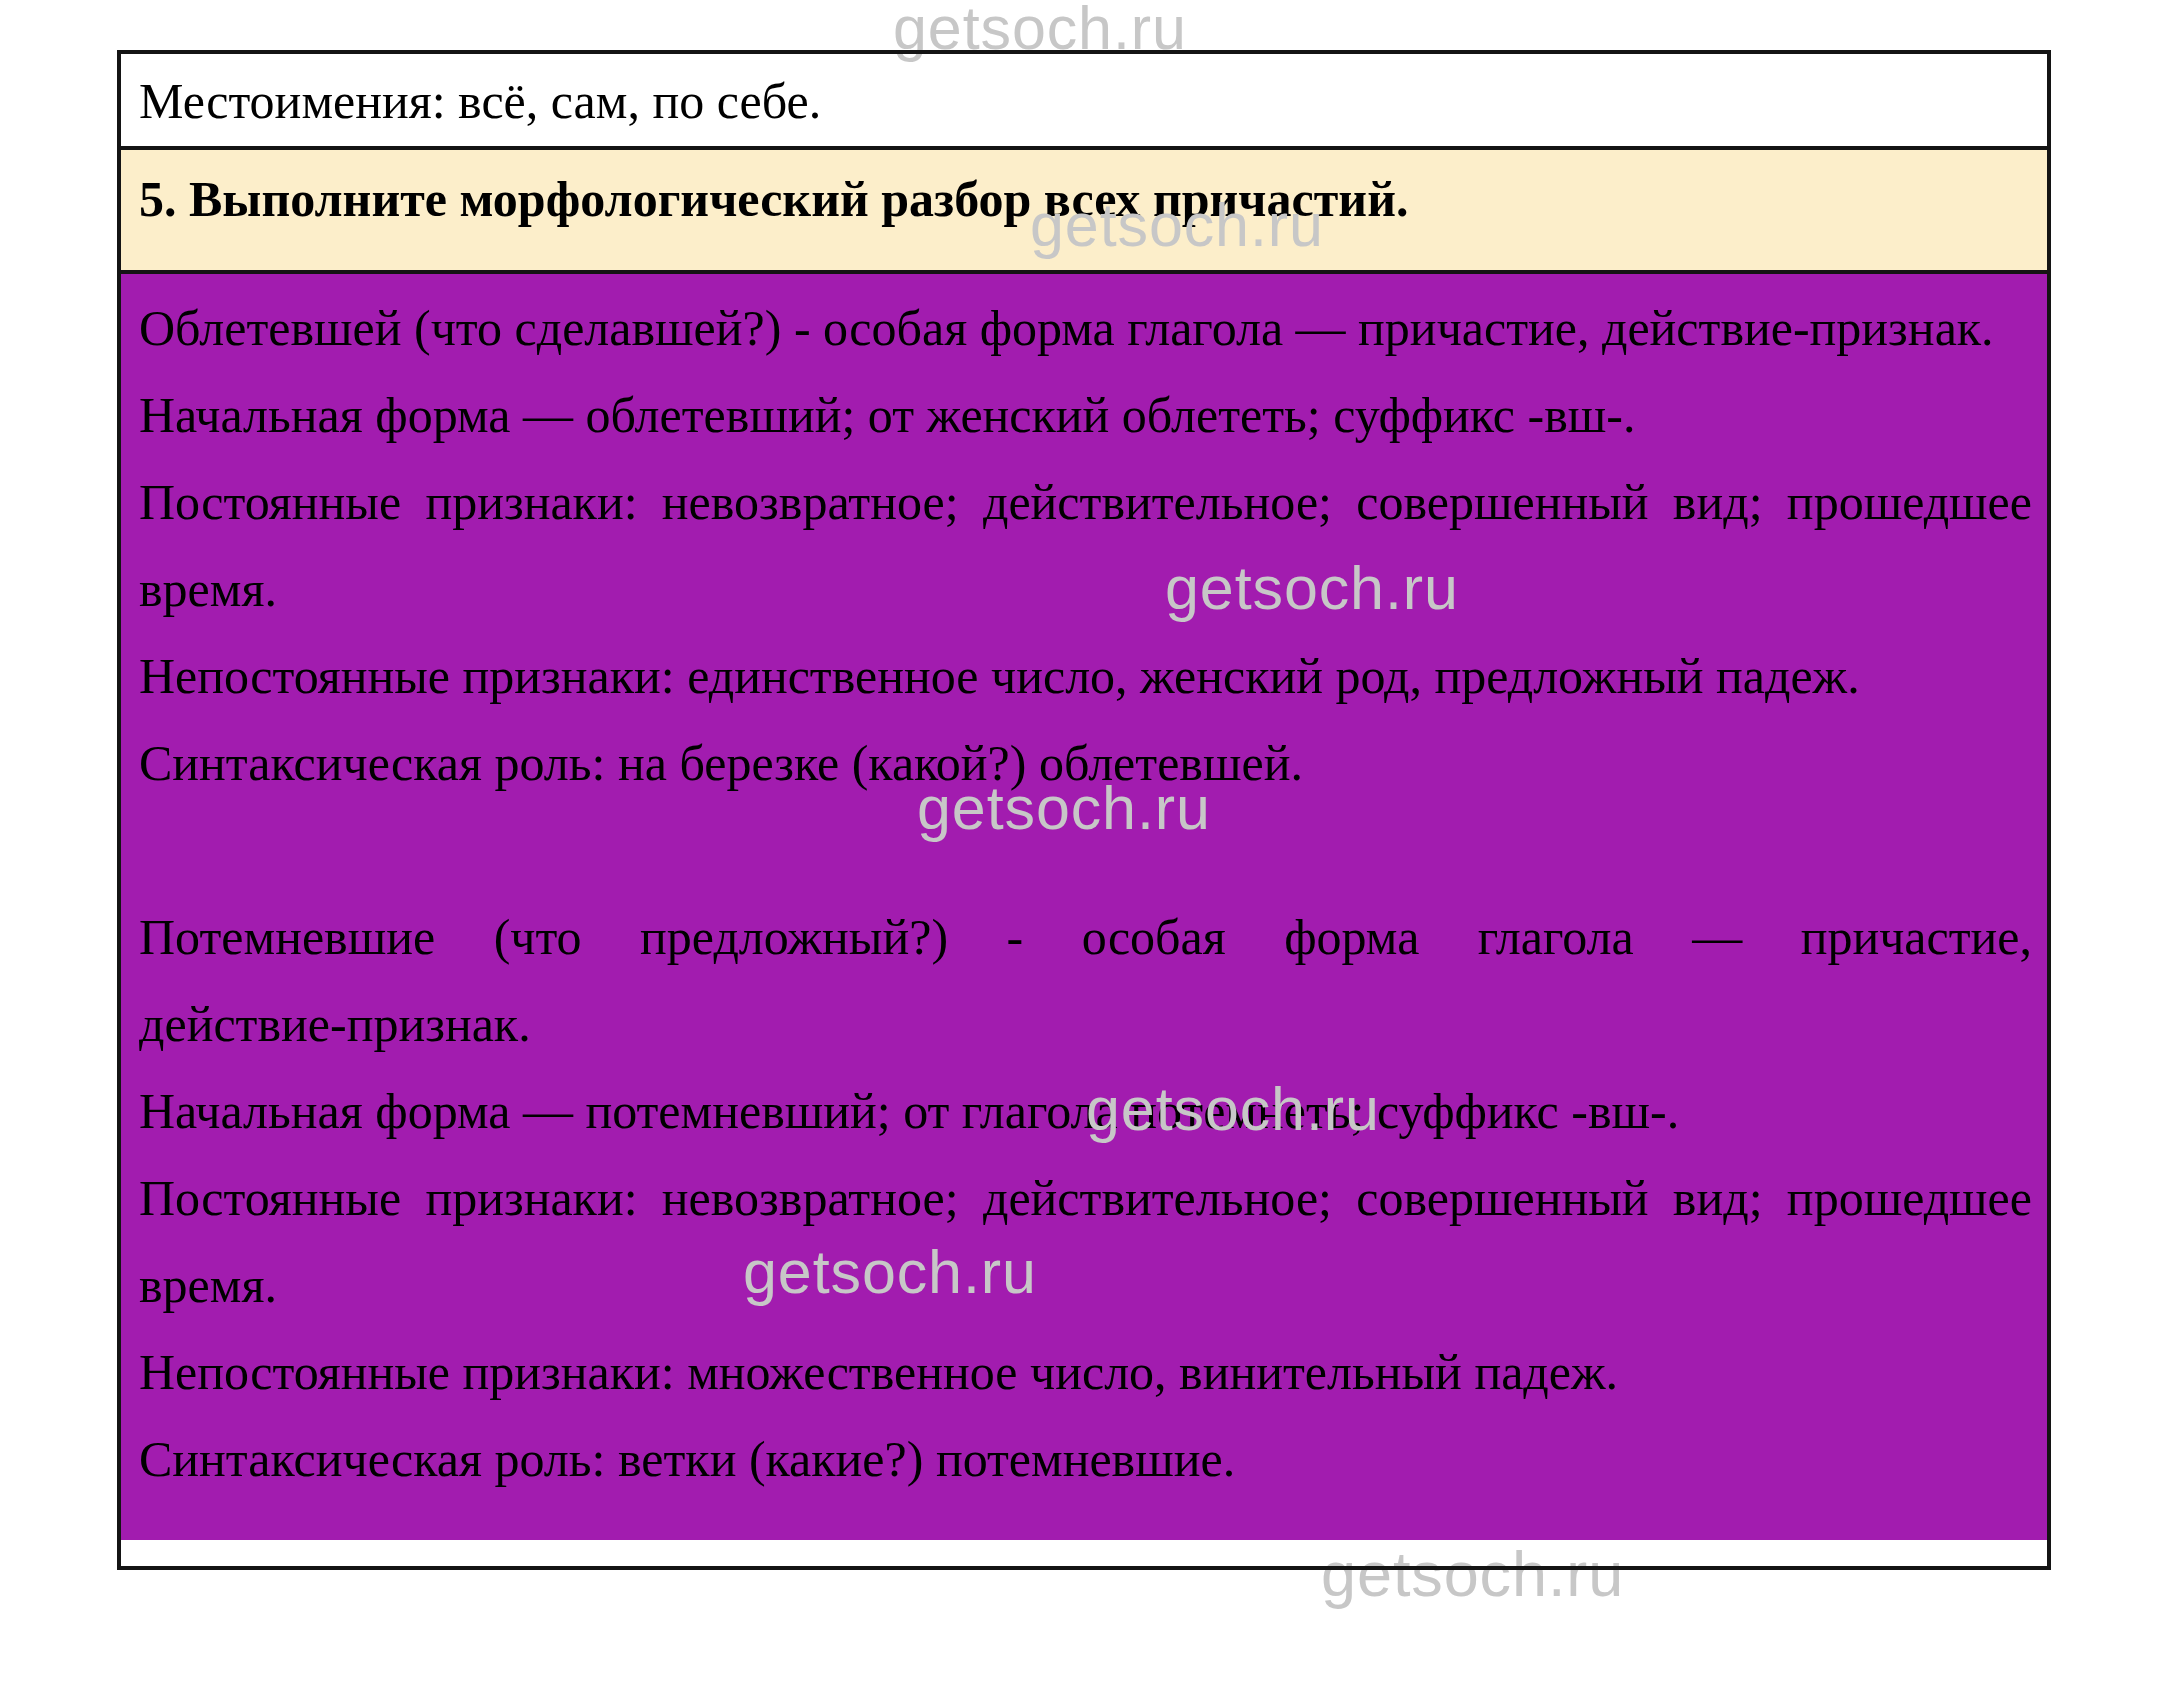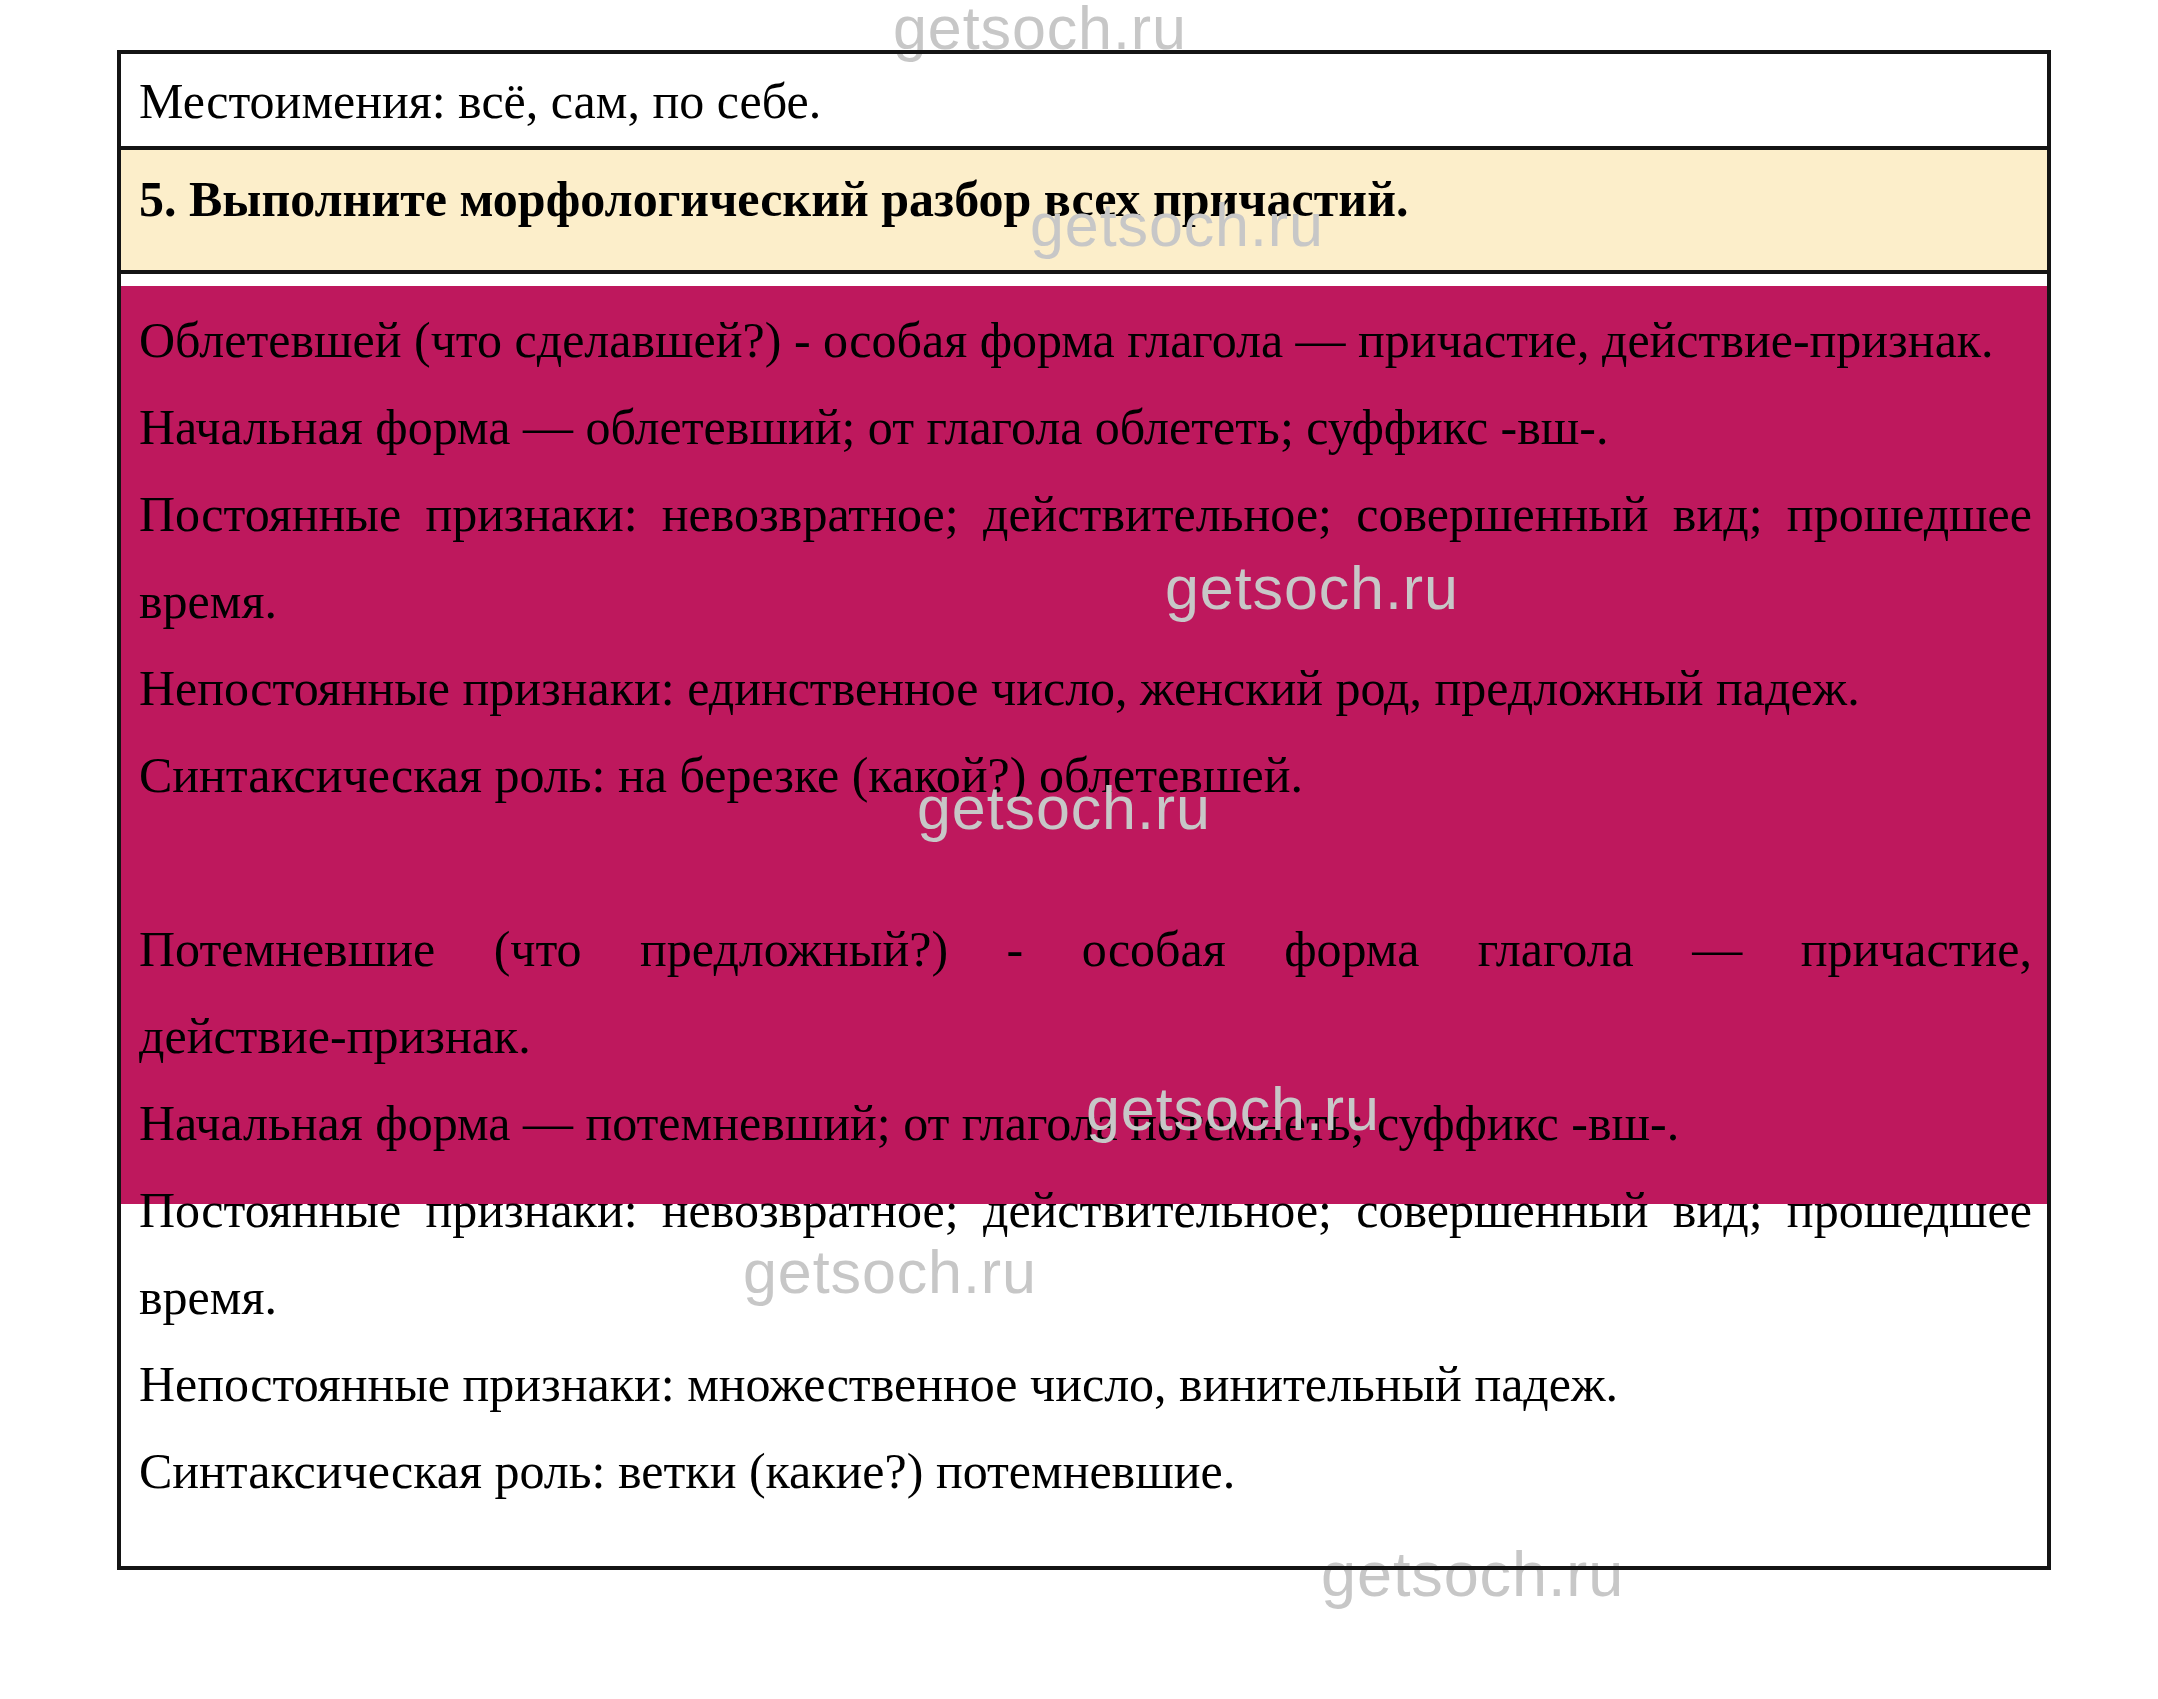--- a/index.html
+++ b/index.html
@@ -12,21 +12,21 @@
   .canvas{position:relative;width:2159px;height:1700px;background:#ffffff;
           font-family:"Liberation Serif", serif;color:#000;}
 
   
   .box{position:absolute;left:117px;top:50px;width:1934px;height:1520px;z-index:1;}
   .row{position:relative;}
   .row1{height:96px;background:#ffffff;padding:7.8px 19px 0 22px;}
   .row2{height:128px;background:var(--task-bg);
         border-top:4.3px solid var(--border);border-bottom:4.3px solid var(--border);
         padding:6px 7px 0 22px;}
-  .row3{height:918px;background:#be185d;padding:11.3px 19px 0 22px;margin-top:12px;}
+  .row3{height:1266px;background:#a21caf;padding:11.3px 19px 0 22px;}
 
   .line{min-height:87px;line-height:87px;font-size:50px;white-space:nowrap;
         position:relative;z-index:3;}
   .jst{white-space:normal;text-align:justify;text-align-last:justify;}
   .task-line{font-weight:bold;font-size:50px;line-height:87px;position:relative;z-index:3;}
 
   
   .wm{position:absolute;z-index:2;font-family:"Liberation Sans", sans-serif;
       font-size:61px;line-height:1;color:var(--wm);letter-spacing:0.9px;
       pointer-events:none;}
@@ -60,21 +60,21 @@
     <div class="row row1">
       <div class="line">Местоимения: всё, сам, по себе.</div>
     </div>
 
     <div class="row row2">
       <div class="task-line">5. Выполните морфологический разбор всех причастий.</div>
     </div>
 
     <div class="row row3">
       <div class="line">Облетевшей (что сделавшей?) - особая форма глагола — причастие, действие-признак.</div>
-      <div class="line">Начальная форма — облетевший; от глагола облететь; суффикс -вш-.</div>
+      <div class="line">Начальная форма — облетевший; от женский облететь; суффикс -вш-.</div>
       <div class="line jst">Постоянные признаки: невозвратное; действительное; совершенный вид; прошедшее</div>
       <div class="line">время.</div>
       <div class="line">Непостоянные признаки: единственное число, женский род, предложный падеж.</div>
       <div class="line">Синтаксическая роль: на березке (какой?) облетевшей.</div>
       <div class="line"></div>
       <div class="line jst">Потемневшие (что предложный?) - особая форма глагола — причастие,</div>
       <div class="line">действие-признак.</div>
       <div class="line">Начальная форма — потемневший; от глагола потемнеть; суффикс -вш-.</div>
       <div class="line jst">Постоянные признаки: невозвратное; действительное; совершенный вид; прошедшее</div>
       <div class="line">время.</div>

